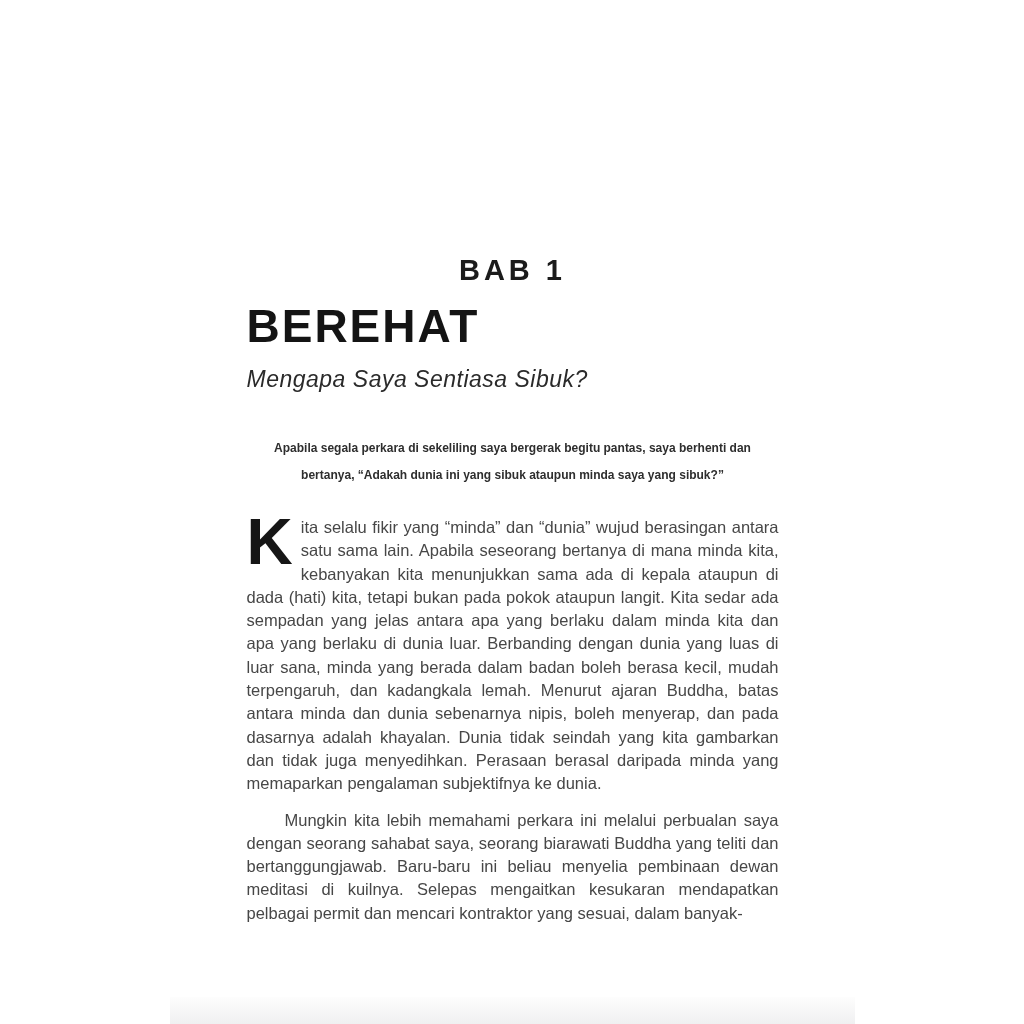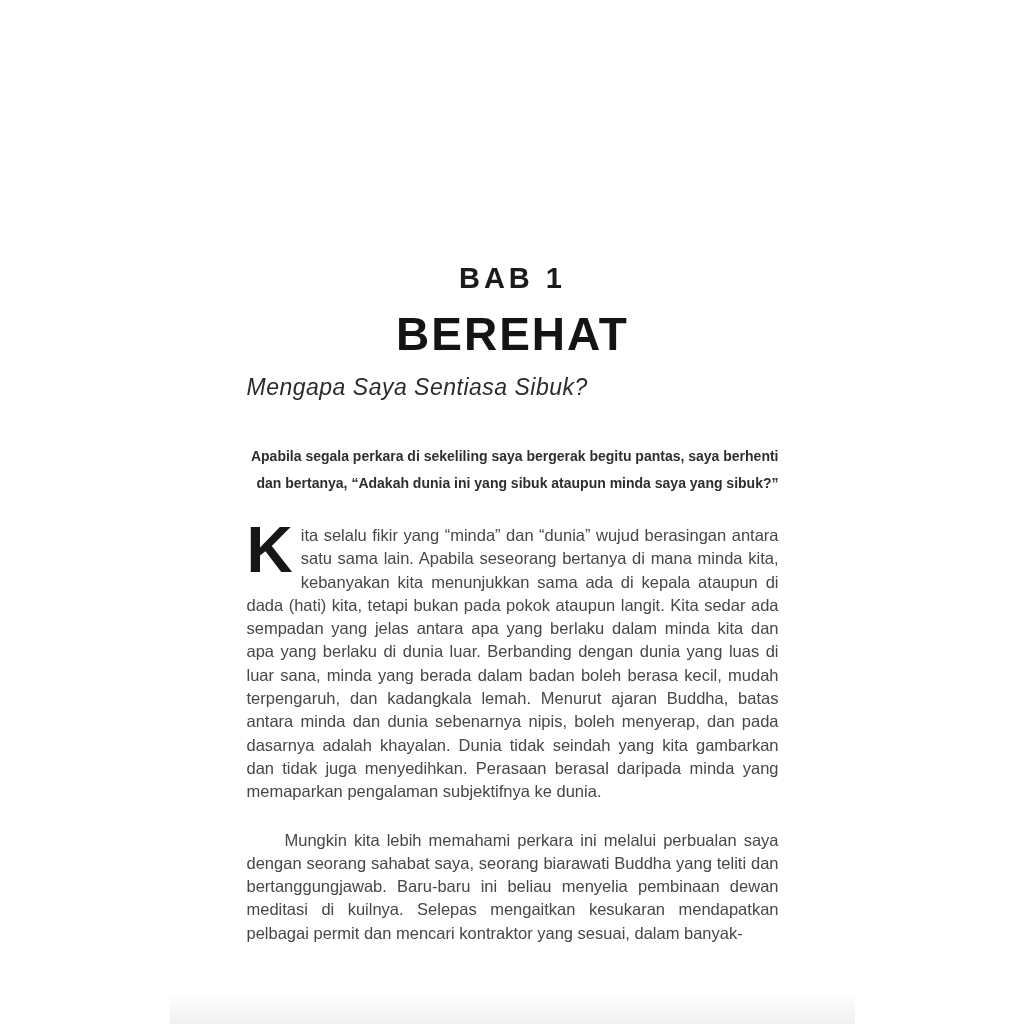--- a/index.html
+++ b/index.html
@@ -7,21 +7,21 @@
     position: relative;
     width: 1024px;
     height: 1024px;
     background: #ffffff;
     overflow: hidden;
     font-family: "Liberation Sans", sans-serif;
   }
   .book-page {
     position: absolute;
     left: 170px;
-    top: 12px;
+    top: 4px;
     width: 685px;
     height: 997px;
     background: #ffffff;
   }
   .page-gap {
     position: absolute;
     left: 170px;
     top: 997px;
     width: 685px;
     height: 27px;
@@ -34,50 +34,49 @@
   }
   .chapter-label {
     text-align: center;
     font-size: 29px;
     font-weight: 700;
     letter-spacing: 4px;
     color: #1b1b1b;
   }
   .chapter-title {
     margin: 12px 0 0 0;
-    text-align: center;
     font-size: 46px;
     font-weight: 700;
     letter-spacing: 2px;
     color: #141414;
   }
   .chapter-subtitle {
     margin-top: 13px;
     font-size: 23px;
     font-style: italic;
     letter-spacing: 0.5px;
     color: #2a2a2a;
   }
   .intro-quote {
     margin: 42px 0 0 0;
-    text-align: right;
+    text-align: center;
     font-weight: 700;
-    font-size: 14px;
+    font-size: 12px;
     line-height: 27px;
     color: #2e2e2e;
   }
   .body-para {
     margin: 27px 0 0 0;
     text-align: justify;
     font-size: 16.5px;
     line-height: 23.3px;
     color: #474747;
   }
   .body-para.second {
-    margin-top: 25px;
+    margin-top: 13px;
     text-indent: 38px;
   }
   .drop-cap {
     float: left;
     font-weight: 700;
     font-size: 64px;
     line-height: 47px;
     padding: 3px 8px 0 0;
     color: #161616;
   }

